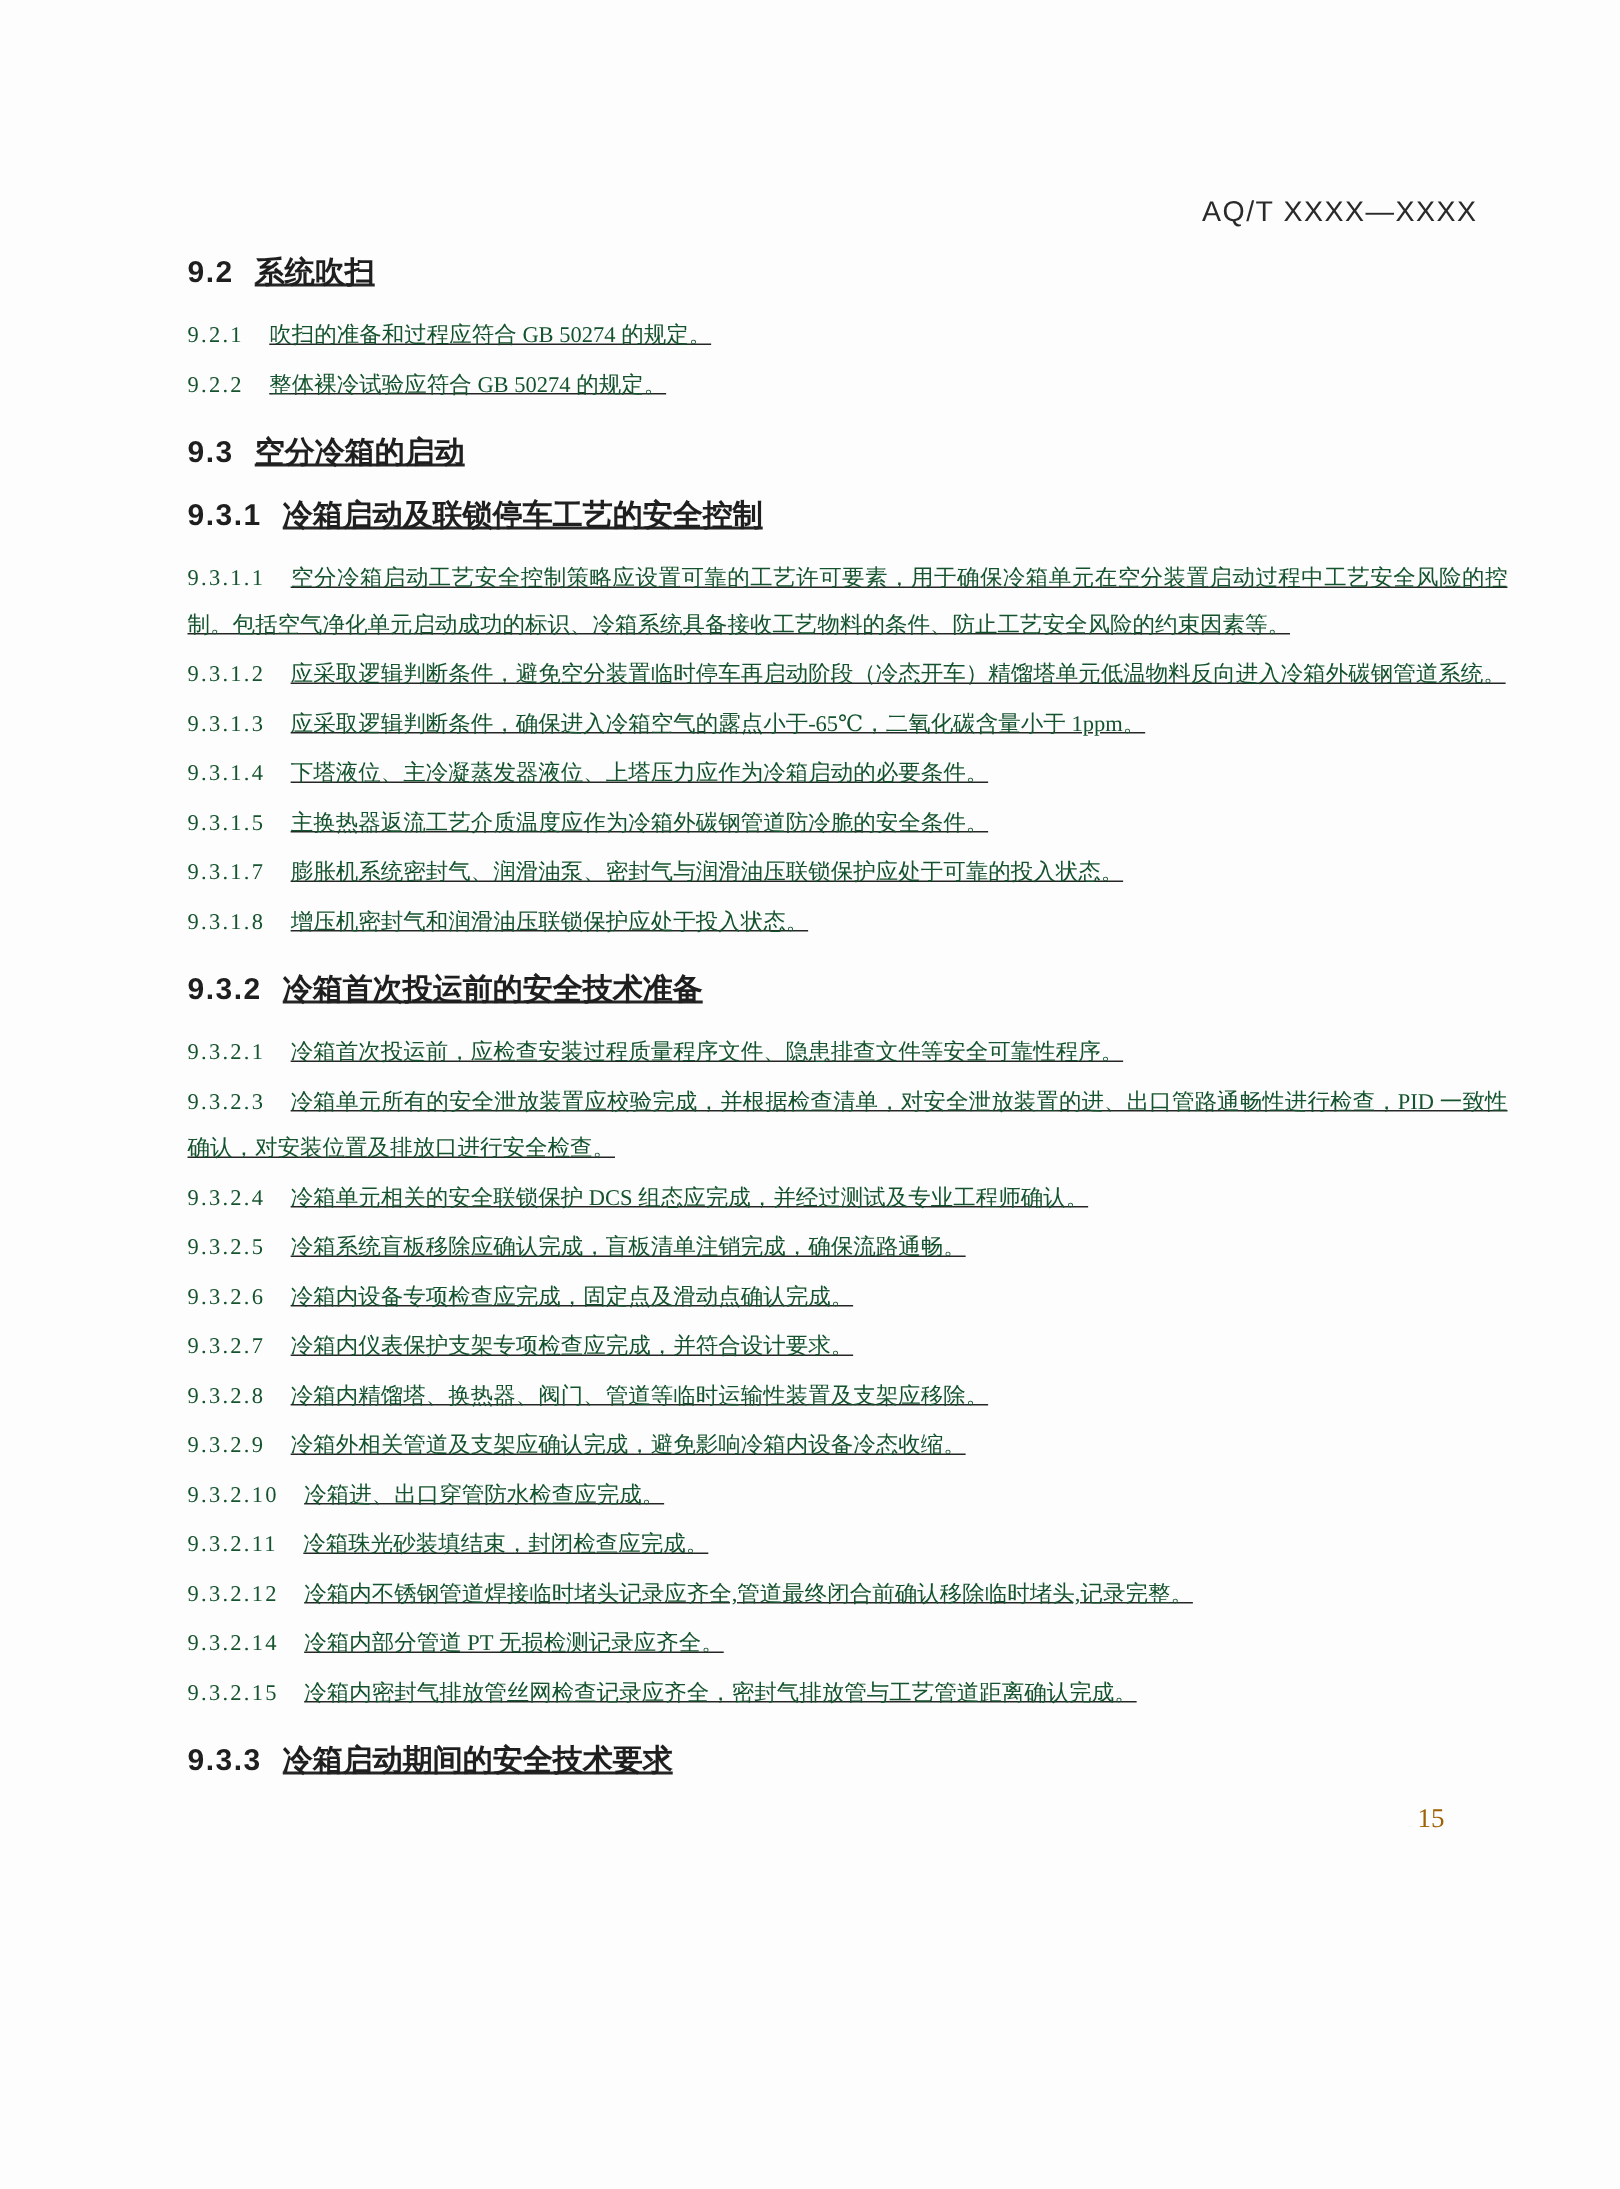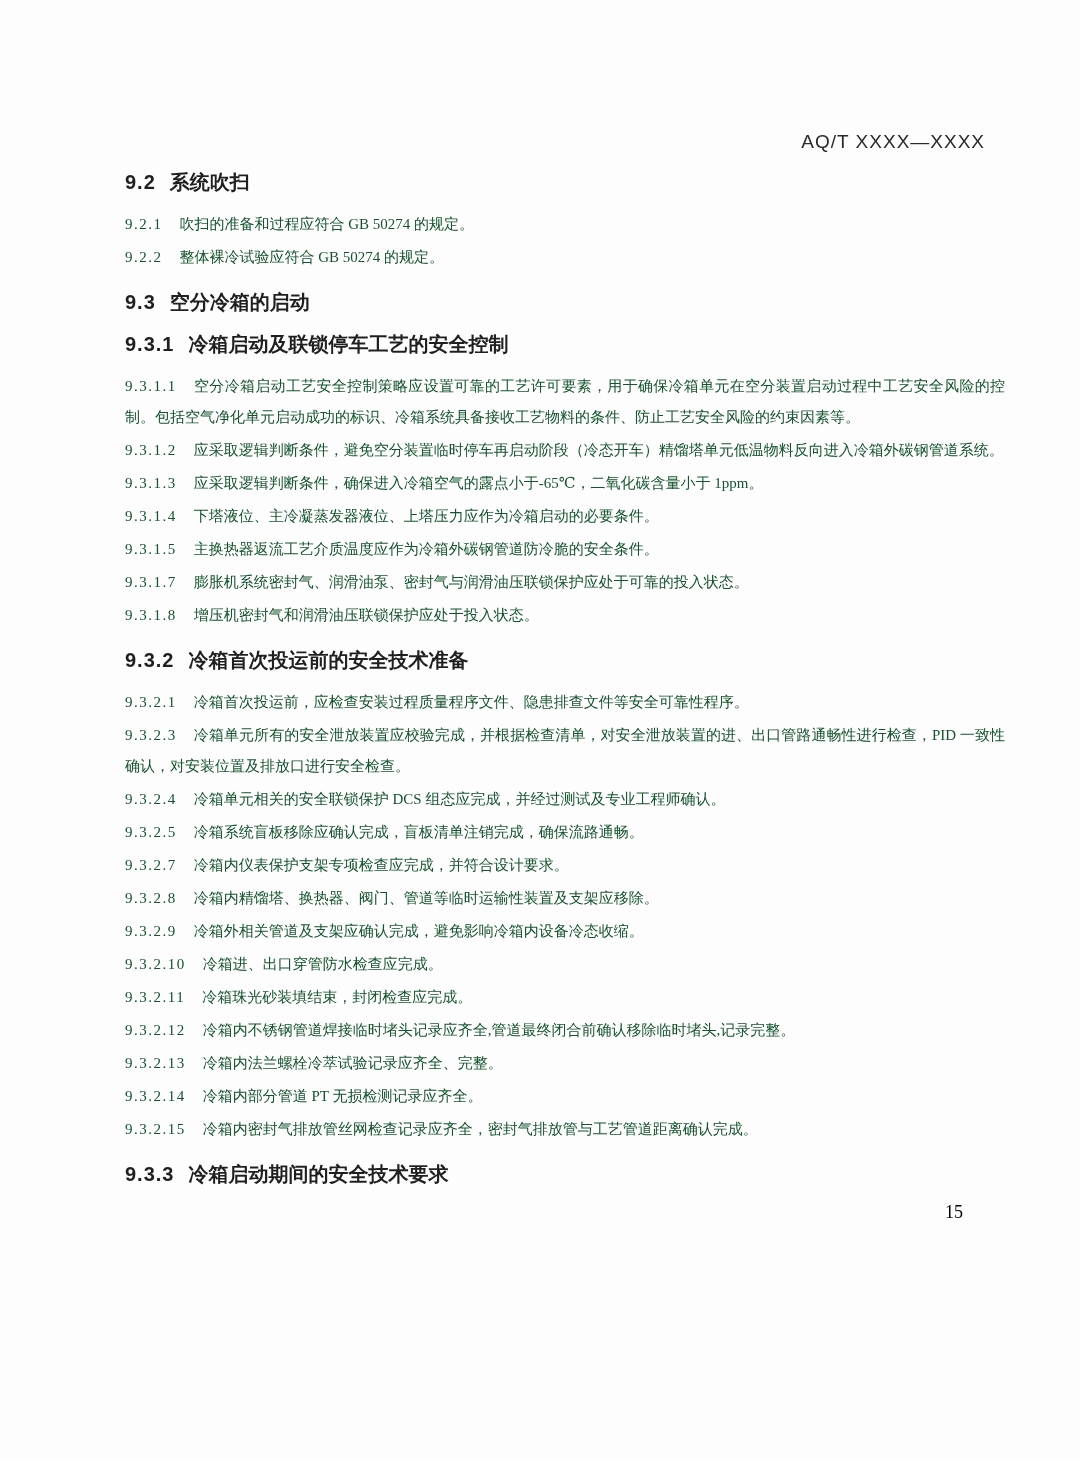--- a/index.html
+++ b/index.html
@@ -27,20 +27,21 @@
     box-sizing: border-box;
     font-family: "Liberation Sans", "DejaVu Sans", sans-serif;
     font-size: 19px;
     letter-spacing: 1px;
     color: #2a2a2a;
     line-height: 22px;
   }
   .doc-body {
     width: 880px;
     margin-top: 16px;
+    text-decoration: underline;
   }
   .doc-heading {
     font-family: "Liberation Sans", "DejaVu Sans", sans-serif;
     font-weight: bold;
     font-size: 20px;
     line-height: 26px;
     margin: 16px 0 14px 0;
     color: #1f1f1f;
   }
   .doc-heading .num {
@@ -63,21 +64,21 @@
     font-family: "Liberation Serif", "DejaVu Serif", serif;
     white-space: nowrap;
   }
   .doc-footer {
     width: 880px;
     box-sizing: border-box;
     margin-top: 14px;
     text-align: right;
     padding-right: 42px;
     font-size: 18px;
-    color: #000000;
+    color: #a16207;
     line-height: 22px;
   }
 </style>
 </head>
 <body>
 
 <div class="page">
 
   <header class="doc-header">
     <span>AQ/T XXXX—XXXX</span>
@@ -94,27 +95,27 @@
       <p class="clause"><span class="num">9.3.1.3</span><span>应采取逻辑判断条件，确保进入冷箱空气的露点小于-65℃，二氧化碳含量小于 1ppm。</span></p>
       <p class="clause"><span class="num">9.3.1.4</span><span>下塔液位、主冷凝蒸发器液位、上塔压力应作为冷箱启动的必要条件。</span></p>
       <p class="clause"><span class="num">9.3.1.5</span><span>主换热器返流工艺介质温度应作为冷箱外碳钢管道防冷脆的安全条件。</span></p>
       <p class="clause"><span class="num">9.3.1.7</span><span>膨胀机系统密封气、润滑油泵、密封气与润滑油压联锁保护应处于可靠的投入状态。</span></p>
       <p class="clause"><span class="num">9.3.1.8</span><span>增压机密封气和润滑油压联锁保护应处于投入状态。</span></p>
       <p class="doc-heading"><span class="num">9.3.2</span><span>冷箱首次投运前的安全技术准备</span></p>
       <p class="clause"><span class="num">9.3.2.1</span><span>冷箱首次投运前，应检查安装过程质量程序文件、隐患排查文件等安全可靠性程序。</span></p>
       <p class="clause"><span class="num">9.3.2.3</span><span>冷箱单元所有的安全泄放装置应校验完成，并根据检查清单，对安全泄放装置的进、出口管路通畅性进行检查，PID 一致性确认，对安装位置及排放口进行安全检查。</span></p>
       <p class="clause"><span class="num">9.3.2.4</span><span>冷箱单元相关的安全联锁保护 DCS 组态应完成，并经过测试及专业工程师确认。</span></p>
       <p class="clause"><span class="num">9.3.2.5</span><span>冷箱系统盲板移除应确认完成，盲板清单注销完成，确保流路通畅。</span></p>
+      <p class="clause"><span class="num">9.3.2.6</span><span>冷箱内设备专项检查应完成，固定点及滑动点确认完成。</span></p>
       <p class="clause"><span class="num">9.3.2.7</span><span>冷箱内仪表保护支架专项检查应完成，并符合设计要求。</span></p>
       <p class="clause"><span class="num">9.3.2.8</span><span>冷箱内精馏塔、换热器、阀门、管道等临时运输性装置及支架应移除。</span></p>
       <p class="clause"><span class="num">9.3.2.9</span><span>冷箱外相关管道及支架应确认完成，避免影响冷箱内设备冷态收缩。</span></p>
       <p class="clause"><span class="num">9.3.2.10</span><span>冷箱进、出口穿管防水检查应完成。</span></p>
       <p class="clause"><span class="num">9.3.2.11</span><span>冷箱珠光砂装填结束，封闭检查应完成。</span></p>
       <p class="clause"><span class="num">9.3.2.12</span><span>冷箱内不锈钢管道焊接临时堵头记录应齐全,管道最终闭合前确认移除临时堵头,记录完整。</span></p>
-      <p class="clause"><span class="num">9.3.2.13</span><span>冷箱内法兰螺栓冷萃试验记录应齐全、完整。</span></p>
       <p class="clause"><span class="num">9.3.2.14</span><span>冷箱内部分管道 PT 无损检测记录应齐全。</span></p>
       <p class="clause"><span class="num">9.3.2.15</span><span>冷箱内密封气排放管丝网检查记录应齐全，密封气排放管与工艺管道距离确认完成。</span></p>
       <p class="doc-heading"><span class="num">9.3.3</span><span>冷箱启动期间的安全技术要求</span></p>
     </main>
 
   <footer class="doc-footer">
     <span>15</span>
   </footer>
 
 </div>

